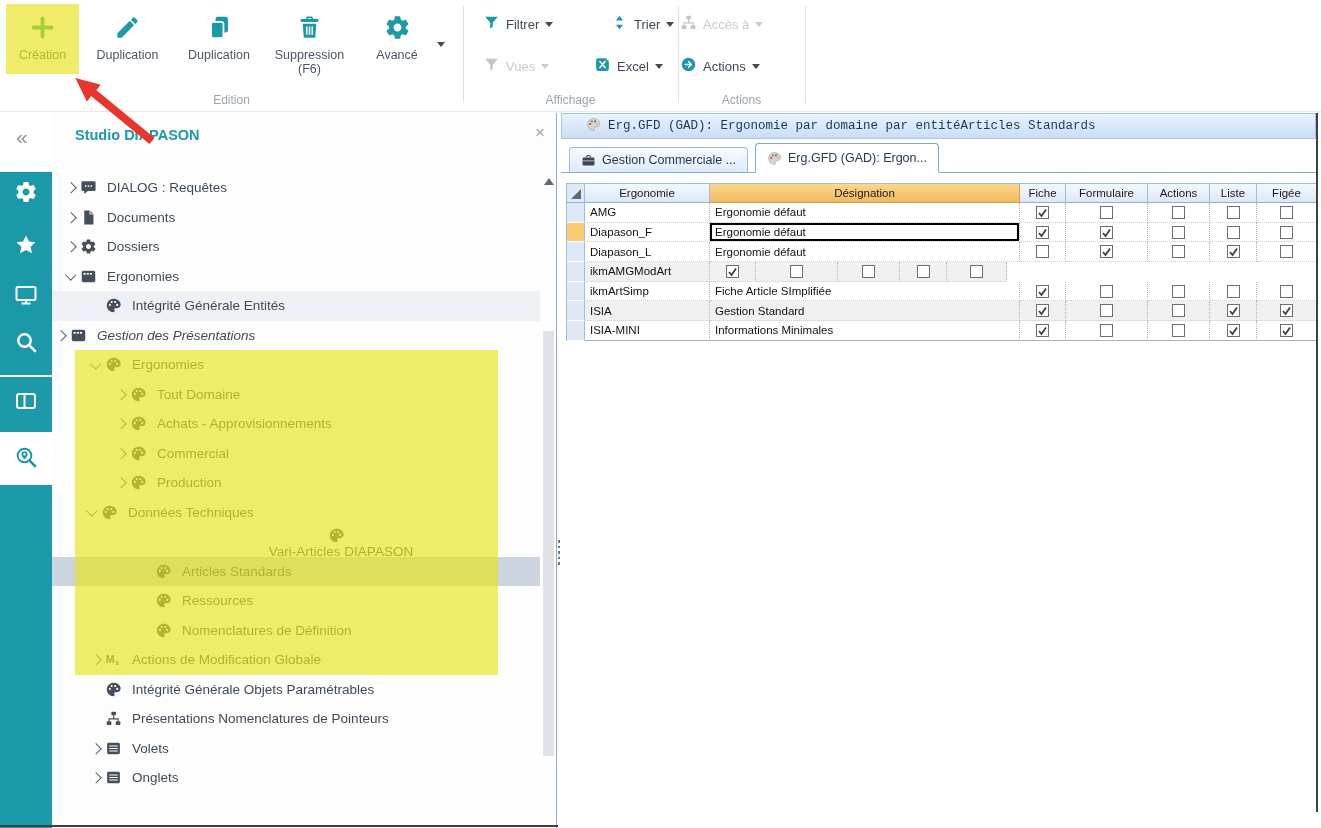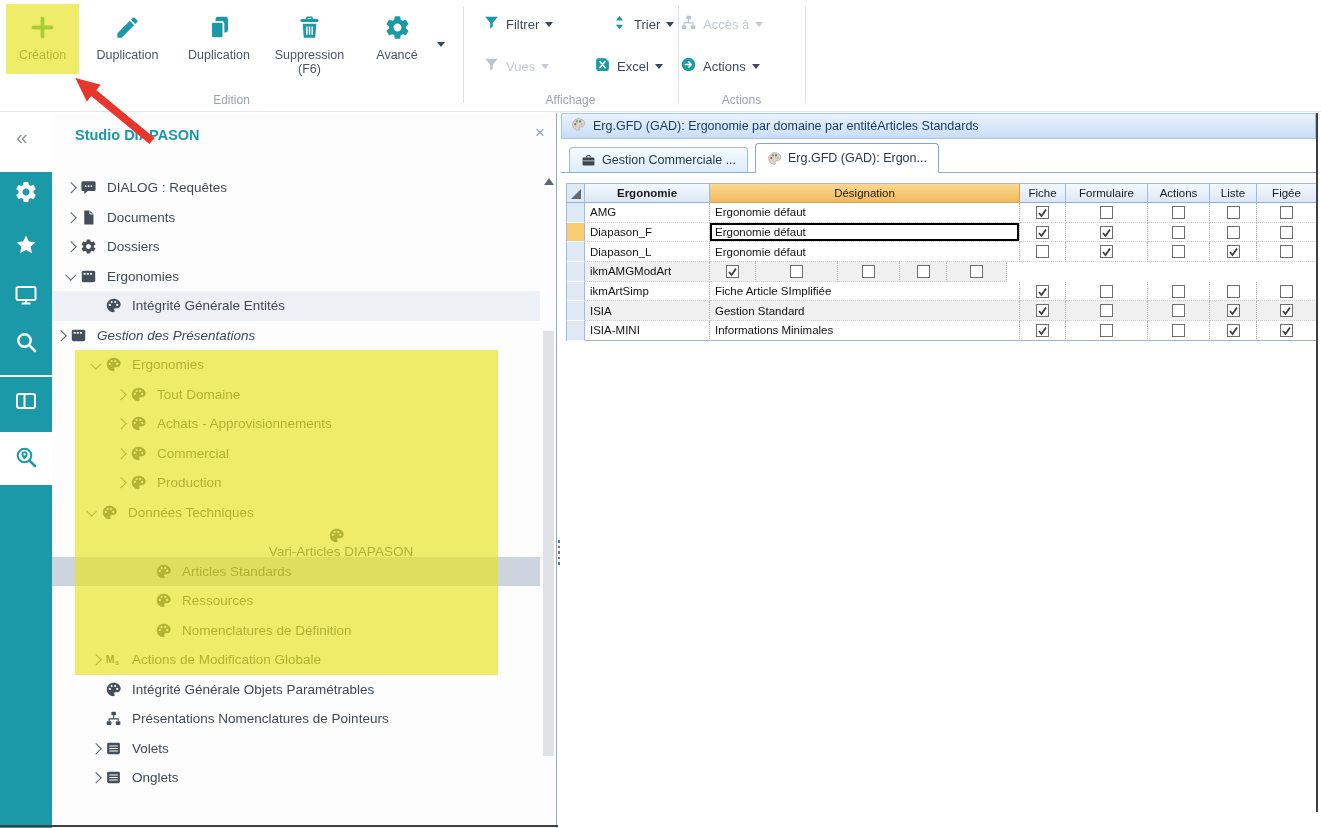--- a/index.html
+++ b/index.html
@@ -46,23 +46,23 @@
   .tlabel{margin-left:5px;white-space:nowrap;}
   .tree-scroll{position:absolute;right:3px;top:60px;width:13px;bottom:0;}
   .ts-up{position:absolute;top:5px;left:2px;width:0;height:0;border-left:5px solid transparent;border-right:5px solid transparent;border-bottom:7px solid #5f6a75;}
   .ts-thumb{position:absolute;top:158px;left:1px;width:11px;height:425px;background:#dfe3e8;}
   
   #split{position:absolute;left:556px;top:113px;width:4px;bottom:0;background:#fff;border-left:1px solid #8fa9c6;border-right:1px solid #8fa9c6;cursor:col-resize;}
   #split .dots{position:absolute;top:424px;left:0.5px;width:3px;}
   #split .dots i{display:block;width:2.5px;height:2.5px;background:#5b7ba3;margin:3px 0;}
   
   #main{position:absolute;left:561px;top:113px;right:5px;bottom:0;background:#fff;}
-  .mtitle{position:absolute;left:0;top:0;right:0;height:26px;display:flex;align-items:center;gap:7px;padding-left:9px;
+  .mtitle{position:absolute;left:0;top:0;right:0;height:26px;display:flex;align-items:center;gap:7px;padding-left:24px;
           background:linear-gradient(180deg,#eaf3fd 0%,#d8e7fa 55%,#c9ddf7 100%);
-          border:1px solid #a7c4e5;box-sizing:border-box;font-size:12.5px;color:#17395c;}
+          border:1px solid #a7c4e5;box-sizing:border-box;font-size:12.5px;color:#17395c;font-family:Liberation Mono, monospace;}
   .mtitle svg{width:15px;height:15px;flex:none;}
   .mtabs{position:absolute;left:0;top:27px;right:0;height:32px;border-bottom:1px solid #86aed6;}
   .tab{position:absolute;bottom:0;height:25px;display:flex;align-items:center;gap:6px;padding:0 11px;font-size:12.5px;color:#25384d;
        border:1px solid #9dbde0;border-bottom:none;border-radius:4px 4px 0 0;
        background:linear-gradient(#f7fbff,#dcebfa);cursor:pointer;white-space:nowrap;box-sizing:border-box;}
   .tab svg{width:15px;height:15px;}
   .tab.active{height:30px;background:#fff;border-color:#7da7d8;z-index:2;bottom:-1px;border-bottom:1px solid #fff;}
   
   #grid{position:absolute;left:5px;top:70px;border-left:1px solid #9ebcdd;}
   .grow{display:flex;height:19.7px;}
@@ -575,21 +575,21 @@
     <span>Erg.GFD (GAD): Ergon...</span>
         </div>
       </div>
     <div id="grid">
         <div class="grow h">
           <div class="gcorner" style="width:18px">
             <svg width="12" height="12">
               <path d="M11 1v10H1z" fill="#5f6a75"></path>
             </svg>
           </div>
-          <div class="gh" style="width: 125px; font-weight: bold;">Ergonomie</div>
+          <div class="gh" style="width: 125px;">Ergonomie</div>
           <div class="gh orange" style="width: 310px;">Désignation</div>
           <div class="gh" style="width: 46px;">Fiche</div>
           <div class="gh" style="width: 82px;">Formulaire</div>
           <div class="gh" style="width: 62px;">Actions</div>
           <div class="gh" style="width: 47px;">Liste</div>
           <div class="gh" style="width: 60px;">Figée</div>
         </div>
         <div class="grow">
           <div class="grh" style="width:18px"></div>
           <div class="gc" style="width:125px">AMG</div>

